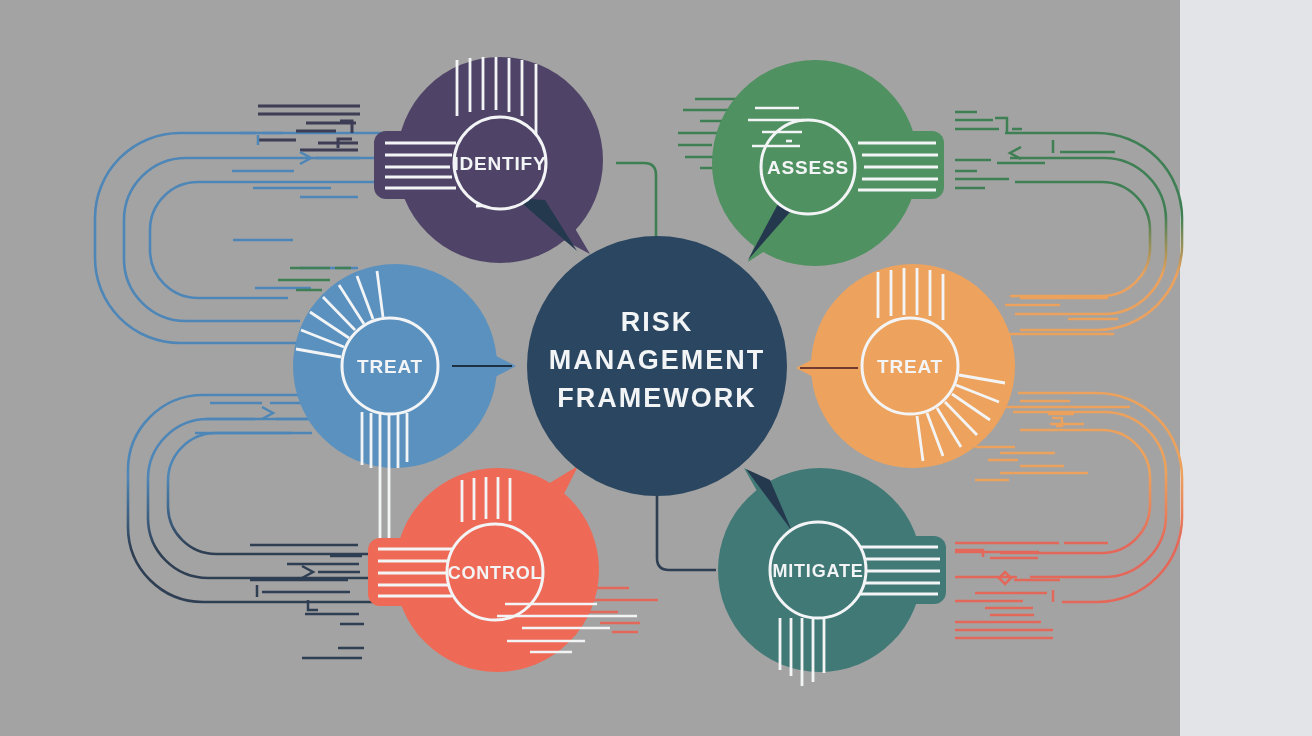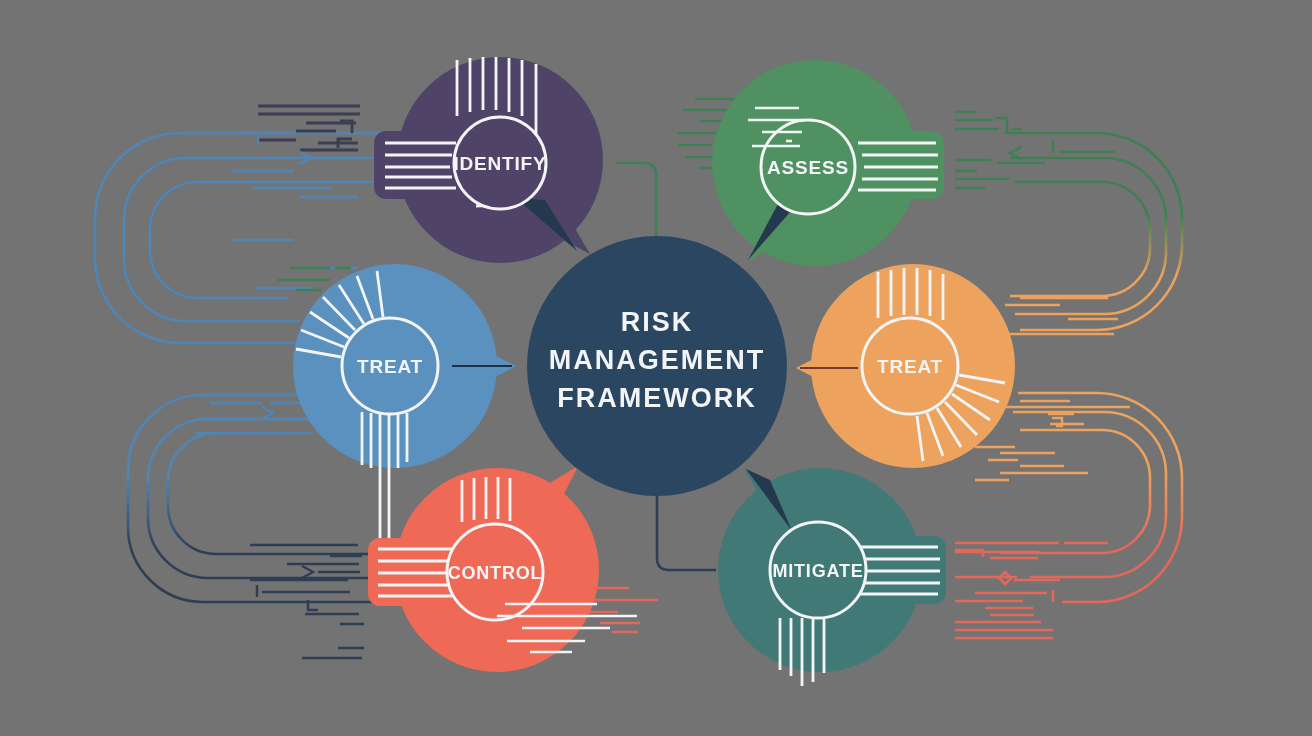--- a/index.html
+++ b/index.html
@@ -1,17 +1,17 @@
 <!DOCTYPE html>
 <html><head>
 <meta charset="utf-8">
 <style>
   html,body{margin:0;padding:0;}
   body{width:1312px;height:736px;overflow:hidden;background:#e2e4e7;}
-  .stage{position:relative;width:1312px;height:736px;background:#737373;}
+  .stage{position:relative;width:1180px;height:736px;background:#a3a3a3;}
   svg{display:block;}
   .loop{fill:none;stroke-width:2.6;}
   .elbow{fill:none;stroke-width:2.6;}
   .wl{stroke:#f3f4f6;stroke-width:2.8;fill:none;stroke-linecap:butt;}
   .inner{stroke:#f3f4f6;stroke-width:3;}
   .dagger{fill:#24384e;}
   .lbl{font-family:"Liberation Sans",sans-serif;font-weight:700;font-size:19px;
        fill:#f3f4f6;text-anchor:middle;letter-spacing:.8px;}
   .lbl.sm{font-size:18px;}
   .ctr{font-family:"Liberation Sans",sans-serif;font-weight:700;font-size:27px;

